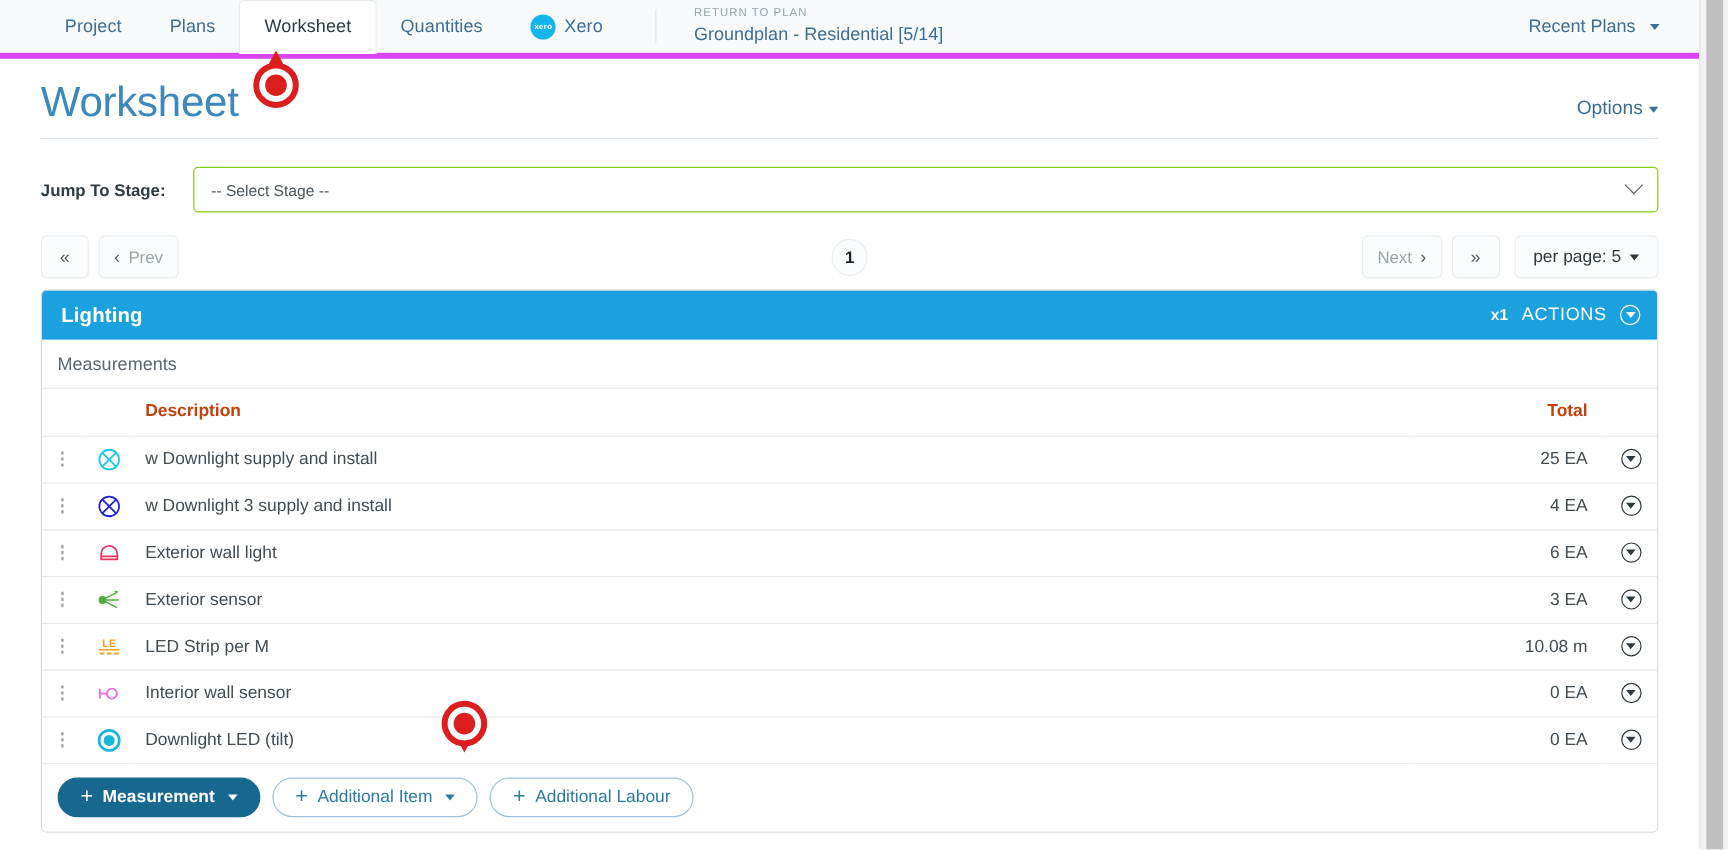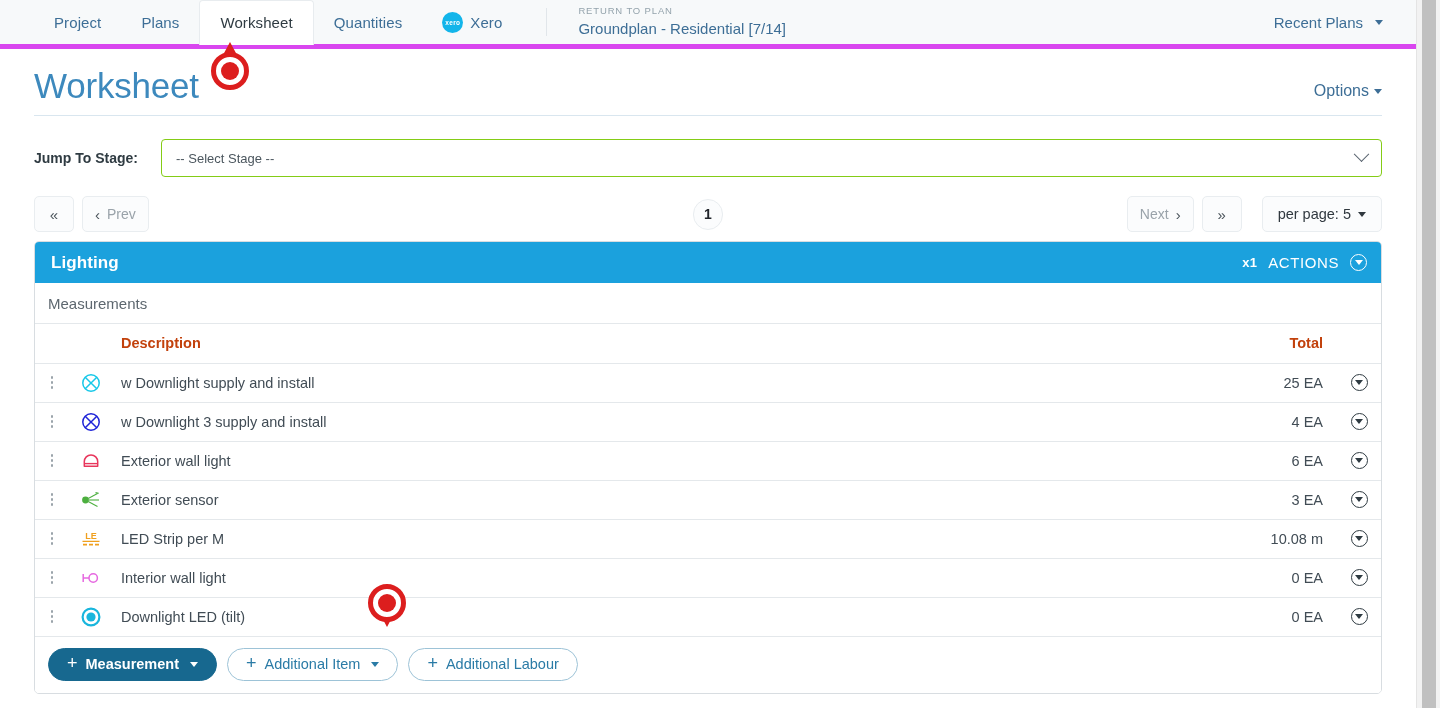--- a/index.html
+++ b/index.html
@@ -229,21 +229,21 @@
     display: flex;
     align-items: center;
     justify-content: center;
   }
   .pager-right {
     margin-left: auto;
     display: flex;
     align-items: center;
   }
   .pager-right .pbtn:last-child { margin-right: 0; }
-  .pbtn.perpage { margin-left: 12px; font-size: 14.5px; color: #30383f; padding: 0 15px; }
+  .pbtn.perpage { margin-left: 4px; font-size: 14.5px; color: #30383f; padding: 0 15px; }
 
   
   .card {
     margin: 10px 34px 0 34px;
     border: 1px solid #d8dde1;
     border-radius: 5px;
     overflow: hidden;
     background: #fff;
   }
   .card-head {
@@ -475,21 +475,21 @@
       <div class="nav-tab">
         <span class="xero-badge">xero</span>
         <span>Xero</span>
       </div>
     </div>
 
     <div class="nav-divider"></div>
 
     <div class="return-block">
       <div class="return-label">RETURN TO PLAN</div>
-      <div class="return-name">Groundplan - Residential [7/14]</div>
+      <div class="return-name">Groundplan - Residential [5/14]</div>
     </div>
 
     <div class="topnav-right">
       <div class="recent-plans">
         <span>Recent Plans</span>
         <span class="caret-down"></span>
       </div>
     </div>
   </div>
 
@@ -708,21 +708,21 @@
               </td>
               <td class="col-icon">
                 <div class="icon-cell">
                   <svg width="22" height="20" viewBox="0 0 22 20">
                     <line x1="3.2" y1="6" x2="3.2" y2="14" stroke="#e668e0" stroke-width="1.5"></line>
                     <line x1="3.2" y1="10" x2="9" y2="10" stroke="#e668e0" stroke-width="1.5"></line>
                     <circle cx="13.2" cy="10" r="4.2" fill="none" stroke="#e668e0" stroke-width="1.5"></circle>
                   </svg>
                 </div>
               </td>
-              <td class="col-desc">Interior wall light</td>
+              <td class="col-desc">Interior wall sensor</td>
               <td class="col-total">0 EA</td>
               <td class="col-act">
                 <div class="act-cell">
                   <span class="circle-caret dark">
                     <i></i>
                   </span>
                 </div>
               </td>
             </tr>
             <tr>

